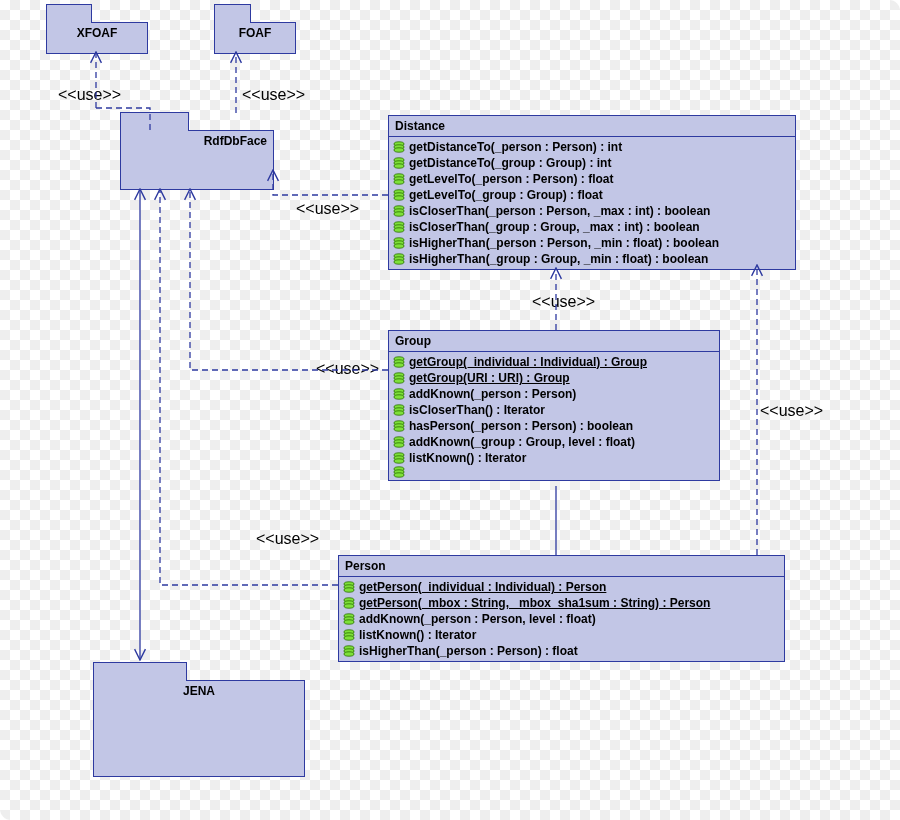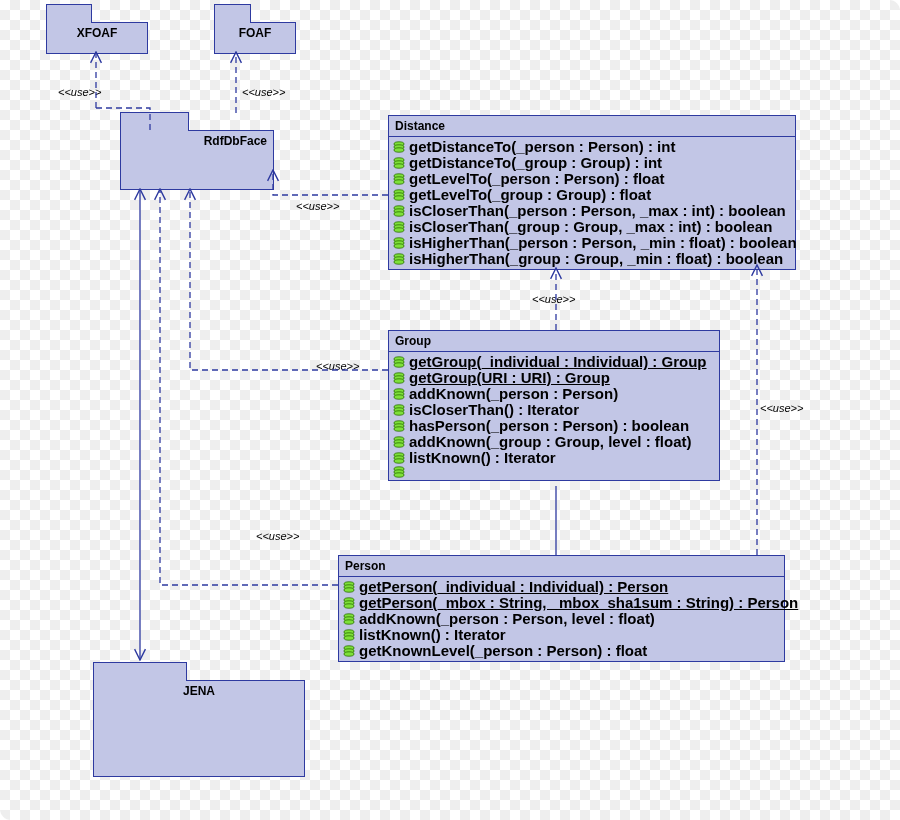--- a/index.html
+++ b/index.html
@@ -13,25 +13,25 @@
     background-position:0 0,0 10px,10px -10px,-10px 0;
     background-color:#fff;
     border-radius:11px;
   }
   .pkg{position:absolute;background:#c2c6e6;border:1px solid #2e3aa0;}
   .pkg .tab{position:absolute;top:-19px;left:-1px;height:18px;width:44%;background:#c2c6e6;border:1px solid #2e3aa0;border-bottom:none;}
   .pkg .title{font-weight:bold;text-align:center;padding:3px 6px;}
   .cls{position:absolute;background:#c2c6e6;border:1px solid #2e3aa0;}
   .cls .title{font-weight:bold;border-bottom:1px solid #2e3aa0;padding:3px 6px;}
   .cls .body{padding:2px 2px;}
-  .op{display:flex;align-items:center;white-space:nowrap;font-family:Arial,Helvetica,sans-serif;font-weight:bold;font-size:15px;line-height:16px;text-align:center;}
+  .op{display:flex;align-items:center;white-space:nowrap;font-family:Arial,Helvetica,sans-serif;font-weight:bold;font-size:12px;line-height:16px;text-align:center;}
   .op.underline span{text-decoration:underline;}
   .icon{width:12px;height:12px;margin:0 4px 0 2px;display:inline-block;flex:none;}
   .icon svg{display:block;}
-  .label{position:absolute;font-style:italic;font-size:11px;white-space:nowrap;}
+  .label{position:absolute;font-size:16px;white-space:nowrap;}
   
   svg.edges{position:absolute;left:0;top:0;width:900px;height:820px;pointer-events:none;}
 </style>
 </head>
 <body>
 
 <div class="canvas">
 
   <div class="pkg" style="left:46px;top:22px;width:100px;height:30px;">
     <div class="tab"></div>
@@ -268,21 +268,21 @@
           <span>listKnown() : Iterator</span>
         </div>
         <div class="op">
           <span class="icon">
             <svg viewBox="0 0 12 12">
               <ellipse cx="6" cy="3" rx="5" ry="2.2" fill="#7ee03a" stroke="#2a6e00" stroke-width="0.8"></ellipse>
               <ellipse cx="6" cy="6" rx="5" ry="2.2" fill="#7ee03a" stroke="#2a6e00" stroke-width="0.8"></ellipse>
               <ellipse cx="6" cy="9" rx="5" ry="2.2" fill="#7ee03a" stroke="#2a6e00" stroke-width="0.8"></ellipse>
             </svg>
           </span>
-          <span>getKnownLevel(_person : Person) : float</span>
+          <span>isHigherThan(_person : Person) : float</span>
         </div>
       </div>
   </div>
 
   <div class="label" style="left:58px;top:86px;">&lt;&lt;use&gt;&gt;</div>
   <div class="label" style="left:242px;top:86px;">&lt;&lt;use&gt;&gt;</div>
   <div class="label" style="left:296px;top:200px;">&lt;&lt;use&gt;&gt;</div>
   <div class="label" style="left:532px;top:293px;">&lt;&lt;use&gt;&gt;</div>
   <div class="label" style="left:316px;top:360px;">&lt;&lt;use&gt;&gt;</div>
   <div class="label" style="left:760px;top:402px;">&lt;&lt;use&gt;&gt;</div>

